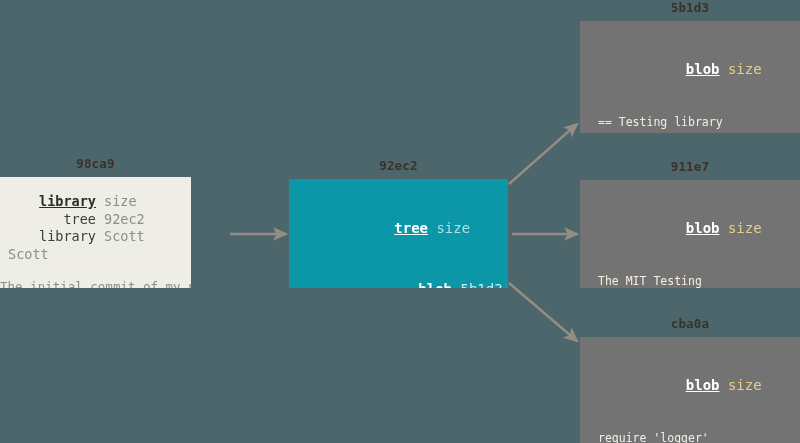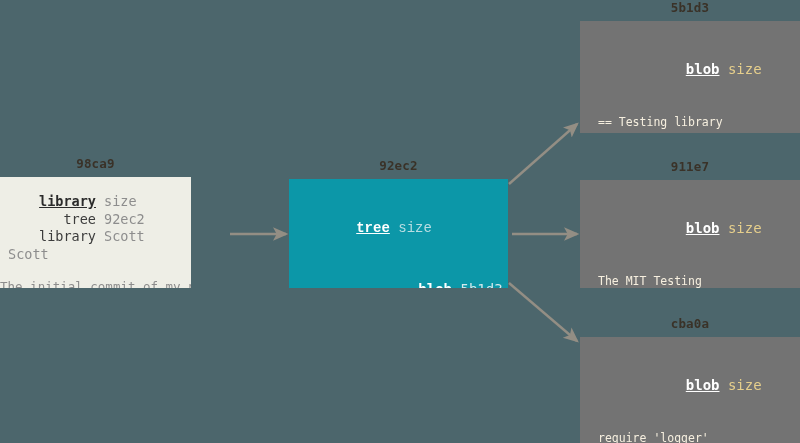--- a/index.html
+++ b/index.html
@@ -90,25 +90,25 @@
     color: #8d8d8d;
     white-space: pre;
   }
 
   
   .tree-node .node-body {
     background: #0c97a8;
   }
   .tree-node .node-label { color: #3a3228; }
   .tree-title {
+    text-align: center;
     font-size: 14px;
     line-height: 20px;
     white-space: pre;
     margin-top: 19px;
-    font-family: Liberation Mono, monospace;
   }
   .tree-title .kw {
     font-weight: bold;
     text-decoration: underline;
     color: #ffffff;
   }
   .tree-title .dim {
     color: #b8dde2;
   }
   .tree-rows {

